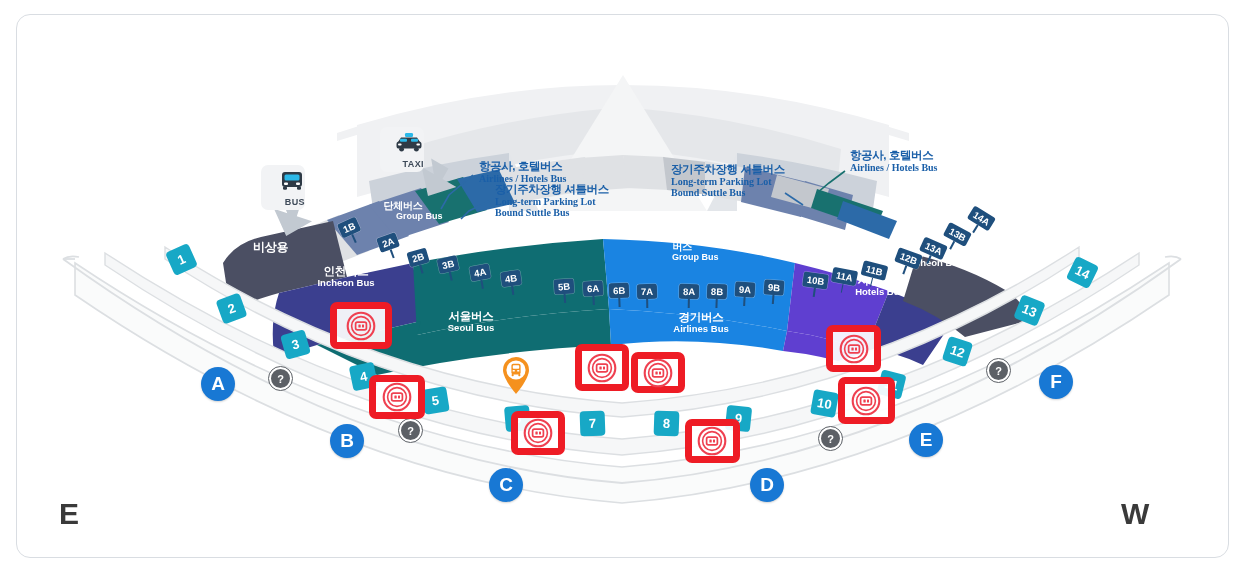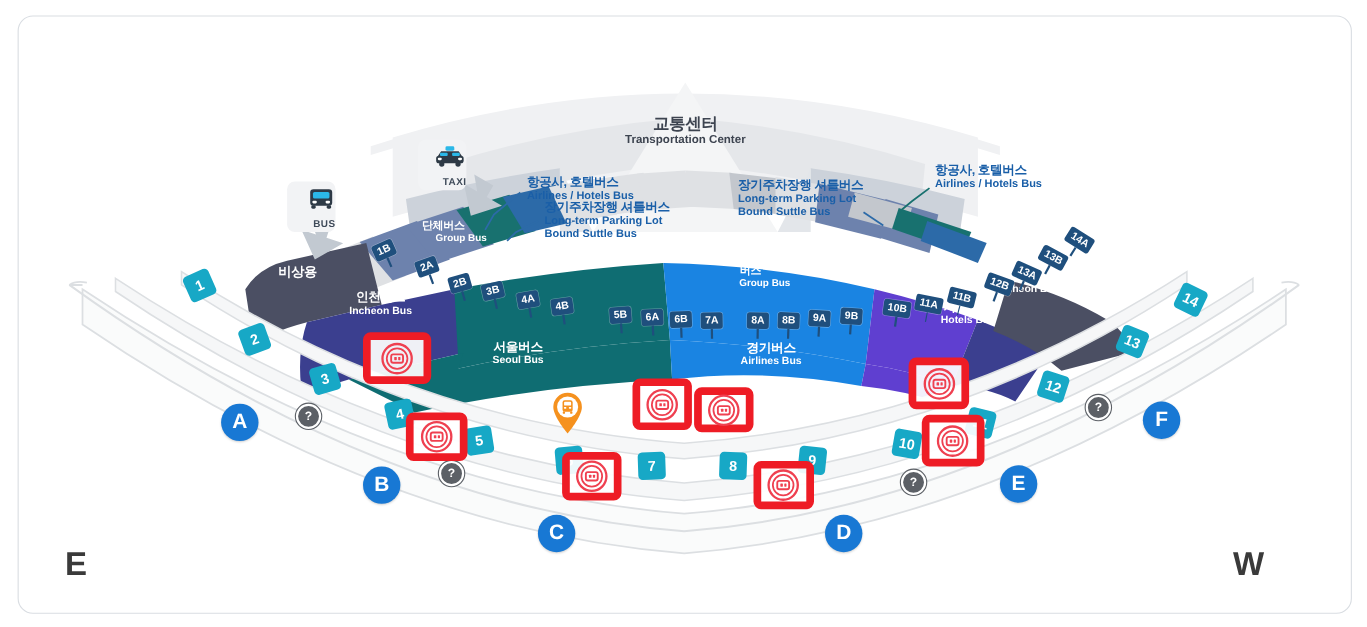--- a/index.html
+++ b/index.html
@@ -39,21 +39,21 @@
   }
   .lbl .ko { display: block; }
   .lbl .en { display: block; }
 
   .lbl-center { text-align: center; color: #3d4450; }
   .lbl-center .ko { font-size: 15px; letter-spacing: -0.3px; }
   .lbl-center .en { font-size: 10.5px; }
 
   .lbl-callout { color: #1a5fa8; text-align: left; }
   .lbl-callout .ko { font-size: 11.5px; letter-spacing: -0.4px; }
-  .lbl-callout .en { font-size: 10px; }
+  .lbl-callout .en { font-size: 10px; font-family: Liberation Serif, serif; }
 
   .lbl-zone { color: #ffffff; text-align: center; }
   .lbl-zone .ko { font-size: 11.5px; letter-spacing: -0.3px; }
   .lbl-zone .en { font-size: 9.5px; }
 
   .lbl-zone-grey { color: #ffffff; text-align: center; }
   .lbl-zone-grey .ko { font-size: 10px; letter-spacing: -0.3px; }
   .lbl-zone-grey .en { font-size: 9px; margin-left: 24px; }
 
   .lbl-emg { color: #ffffff; font-size: 12px; letter-spacing: -0.3px; }
@@ -260,24 +260,20 @@
         <path d="M46 244 L58 244" stroke="#dcdfe2" stroke-width="1.8"></path>
 
         <path d="M46 244 Q52 240 62 242" fill="none" stroke="#dcdfe2" stroke-width="1.6"></path>
         <path d="M1164 244 Q1158 240 1148 242" fill="none" stroke="#dcdfe2" stroke-width="1.6"></path>
 
         <path d="M252 188 L272 188 L272 200 L288 200 L268 222 L248 200 L262 200 Z" fill="#c2c9d1" transform="translate(8,0) rotate(18 268 200)"></path>
         <path d="M398 150 L418 150 L418 162 L434 162 L414 184 L394 162 L408 162 Z" fill="#c2c9d1" transform="translate(8,0) rotate(30 414 162)"></path>
       </g>
     </svg>
 
-    <div class="lbl lbl-center" style="left: 548px; top: 90px; width: 116px;">
-      <span class="ko">교통센터</span>
-      <span class="en">Transportation Center</span>
-    </div>
 
     <div class="lbl lbl-callout" style="left: 462px; top: 145px;">
       <span class="ko">항공사, 호텔버스</span>
       <span class="en">Airlines / Hotels Bus</span>
     </div>
     <div class="lbl lbl-callout" style="left: 478px; top: 168px;">
       <span class="ko">장기주차장행 셔틀버스</span>
       <span class="en">Long-term Parking Lot</span>
       <span class="en">Bound Suttle Bus</span>
     </div>

